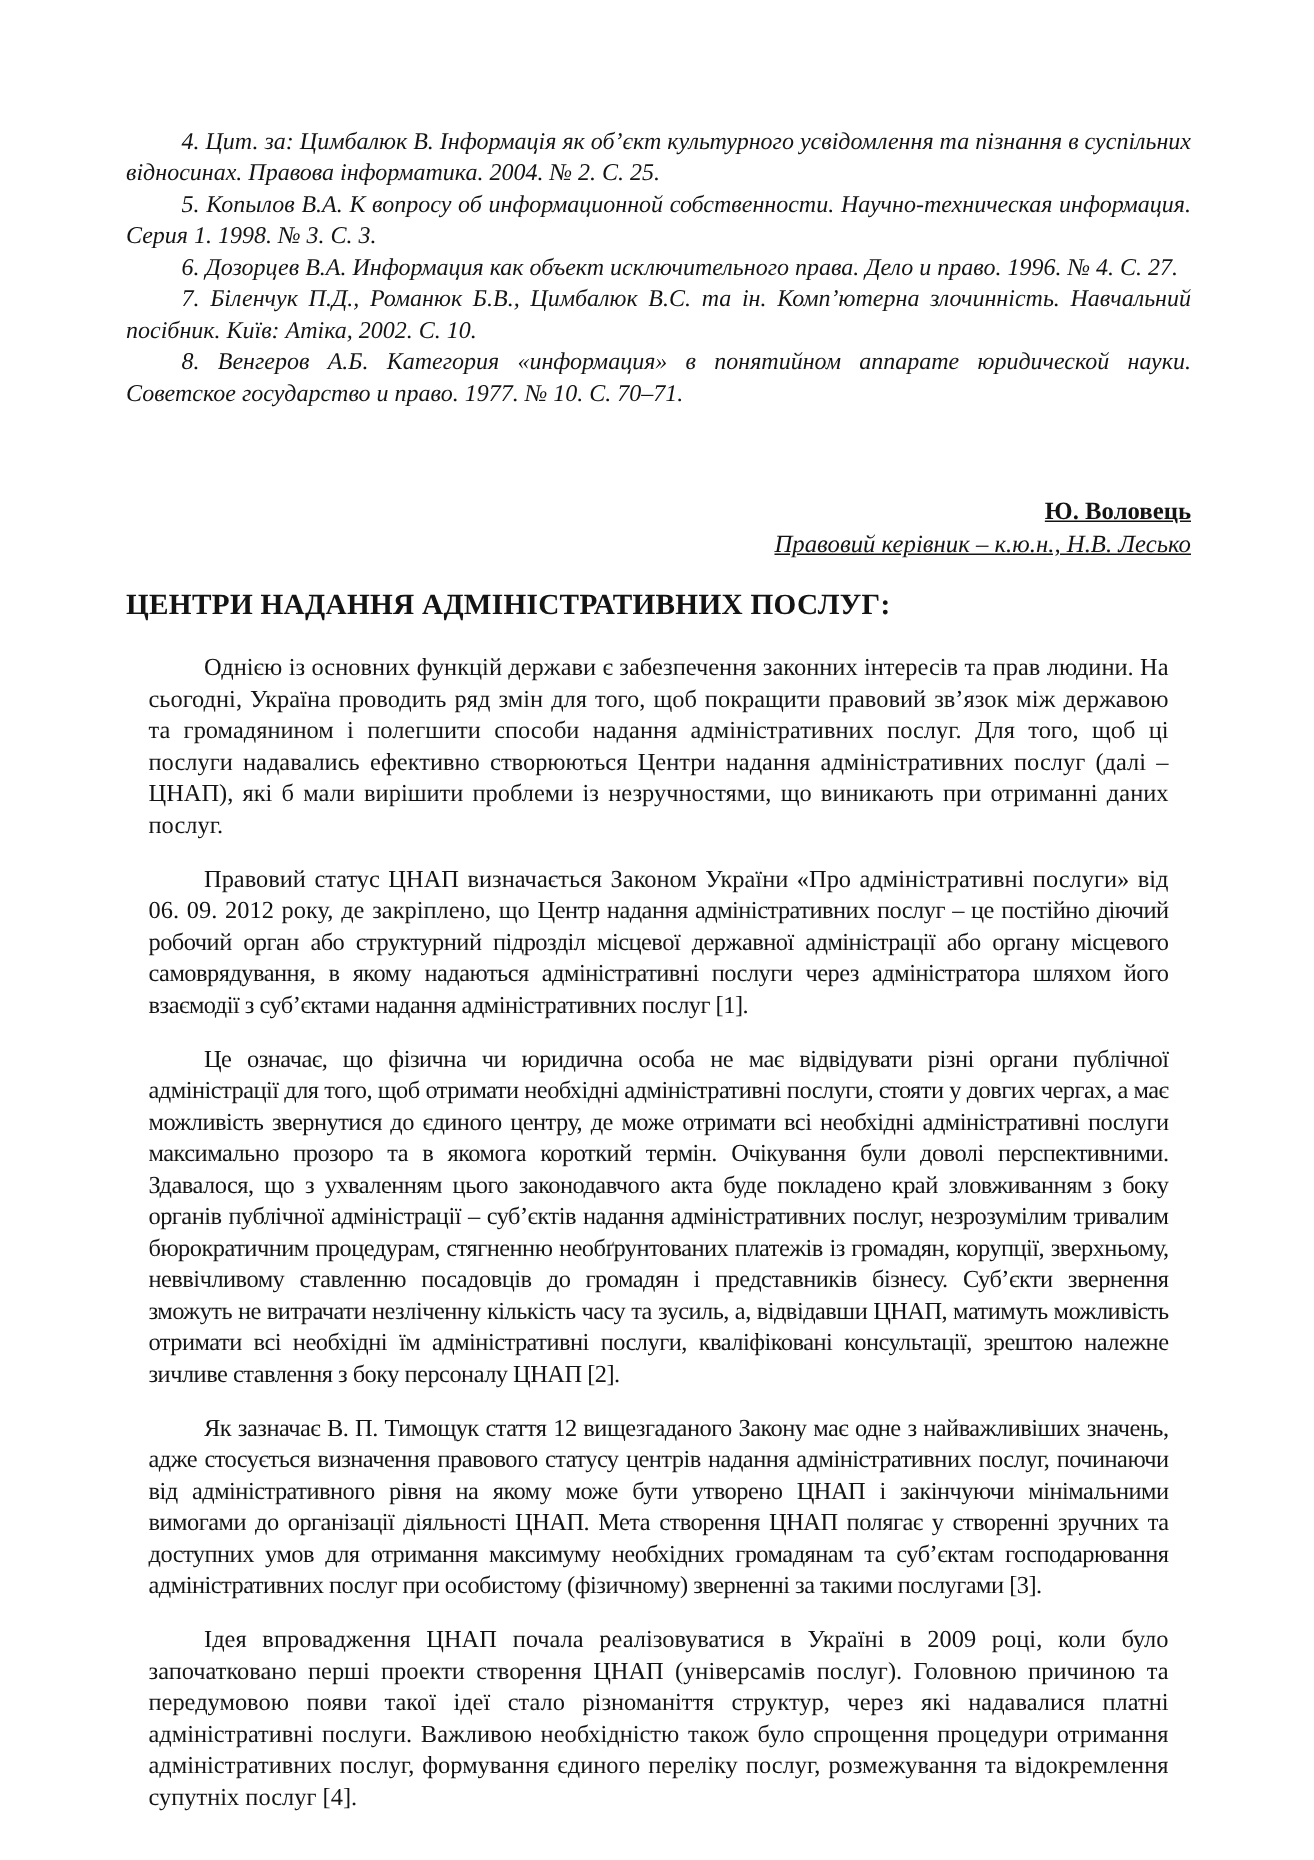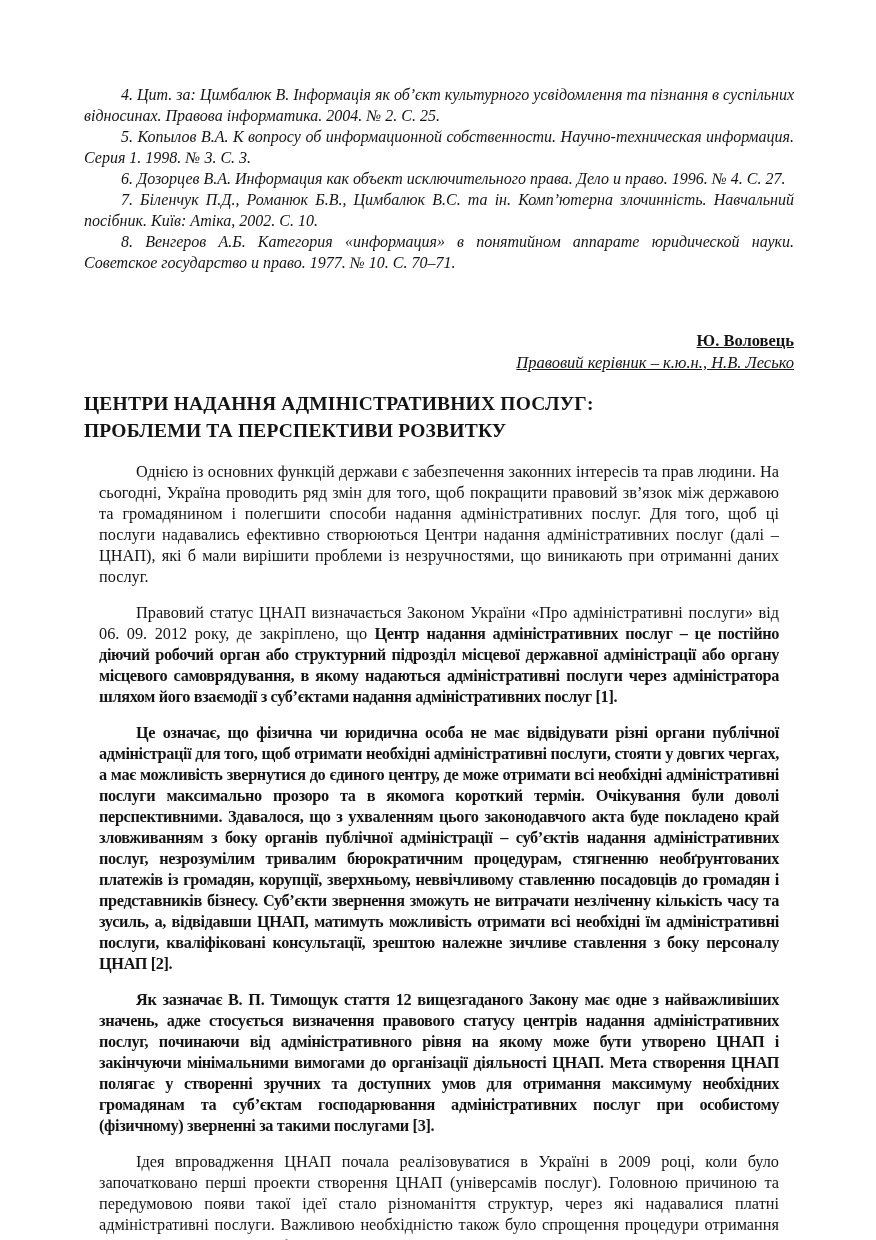--- a/index.html
+++ b/index.html
@@ -61,21 +61,21 @@
     margin-top: 17px;
   }
   .body-text p {
     margin: 15px;
     font-size: 16.3px;
     line-height: 21px;
     text-align: justify;
     text-indent: 37px;
   }
   .para-bold, .bold-run {
-    font-weight: bold;
+    font-weight: normal;
     letter-spacing: -0.35px;
   }
 </style>
 </head>
 <body>
 
 <div class="page">
 
   <section class="references">
     <p>4. Цит. за: Цимбалюк В. Інформація як об’єкт культурного усвідомлення та пізнання в суспільних відносинах. Правова інформатика. 2004. № 2. С. 25.</p>
@@ -83,21 +83,21 @@
     <p>6. Дозорцев В.А. Информация как объект исключительного права. Дело и право. 1996. № 4. С. 27.</p>
     <p>7. Біленчук П.Д., Романюк Б.В., Цимбалюк В.С. та ін. Комп’ютерна злочинність. Навчальний посібник. Київ: Атіка, 2002. С. 10.</p>
     <p>8. Венгеров А.Б. Категория «информация» в понятийном аппарате юридической науки. Советское государство и право. 1977. № 10. С. 70–71.</p>
   </section>
 
   <div class="byline">
     <div class="author">Ю. Воловець</div>
     <div class="supervisor">Правовий керівник – к.ю.н., Н.В. Лесько</div>
   </div>
 
-  <h1 class="title"><span>ЦЕНТРИ НАДАННЯ АДМІНІСТРАТИВНИХ ПОСЛУГ:</span><br><span>ПРОБЛЕМИ ТА ПЕРСПЕКТИВИ РОЗВИТКУ</span></h1>
+  <h1 class="title"><span>ЦЕНТРИ НАДАННЯ АДМІНІСТРАТИВНИХ ПОСЛУГ:</span><br></h1>
 
   <section class="body-text">
     <p>Однією із основних функцій держави є забезпечення законних інтересів та прав людини. На сьогодні, Україна проводить ряд змін для того, щоб покращити правовий зв’язок між державою та громадянином і полегшити способи надання адміністративних послуг. Для того, щоб ці послуги надавались ефективно створюються Центри надання адміністративних послуг (далі – ЦНАП), які б мали вирішити проблеми із незручностями, що виникають при отриманні даних послуг.</p>
     <p><span>Правовий статус ЦНАП визначається Законом України «Про адміністративні послуги» від 06. 09. 2012 року, де закріплено, що </span><span class="bold-run">Центр надання адміністративних послуг – це постійно діючий робочий орган або структурний підрозділ місцевої державної адміністрації або органу місцевого самоврядування, в якому надаються адміністративні послуги через адміністратора шляхом його взаємодії з суб’єктами надання адміністративних послуг [1].</span></p>
     <p class="para-bold">Це означає, що фізична чи юридична особа не має відвідувати різні органи публічної адміністрації для того, щоб отримати необхідні адміністративні послуги, стояти у довгих чергах, а має можливість звернутися до єдиного центру, де може отримати всі необхідні адміністративні послуги максимально прозоро та в якомога короткий термін. Очікування були доволі перспективними. Здавалося, що з ухваленням цього законодавчого акта буде покладено край зловживанням з боку органів публічної адміністрації – суб’єктів надання адміністративних послуг, незрозумілим тривалим бюрократичним процедурам, стягненню необґрунтованих платежів із громадян, корупції, зверхньому, неввічливому ставленню посадовців до громадян і представників бізнесу. Суб’єкти звернення зможуть не витрачати незліченну кількість часу та зусиль, а, відвідавши ЦНАП, матимуть можливість отримати всі необхідні їм адміністративні послуги, кваліфіковані консультації, зрештою належне зичливе ставлення з боку персоналу ЦНАП [2].</p>
     <p class="para-bold">Як зазначає В. П. Тимощук стаття 12 вищезгаданого Закону має одне з найважливіших значень, адже стосується визначення правового статусу центрів надання адміністративних послуг, починаючи від адміністративного рівня на якому може бути утворено ЦНАП і закінчуючи мінімальними вимогами до організації діяльності ЦНАП. Мета створення ЦНАП полягає у створенні зручних та доступних умов для отримання максимуму необхідних громадянам та суб’єктам господарювання адміністративних послуг при особистому (фізичному) зверненні за такими послугами [3].</p>
     <p>Ідея впровадження ЦНАП почала реалізовуватися в Україні в 2009 році, коли було започатковано перші проекти створення ЦНАП (універсамів послуг). Головною причиною та передумовою появи такої ідеї стало різноманіття структур, через які надавалися платні адміністративні послуги. Важливою необхідністю також було спрощення процедури отримання адміністративних послуг, формування єдиного переліку послуг, розмежування та відокремлення супутніх послуг [4].</p>
   </section>
 
 </div>

